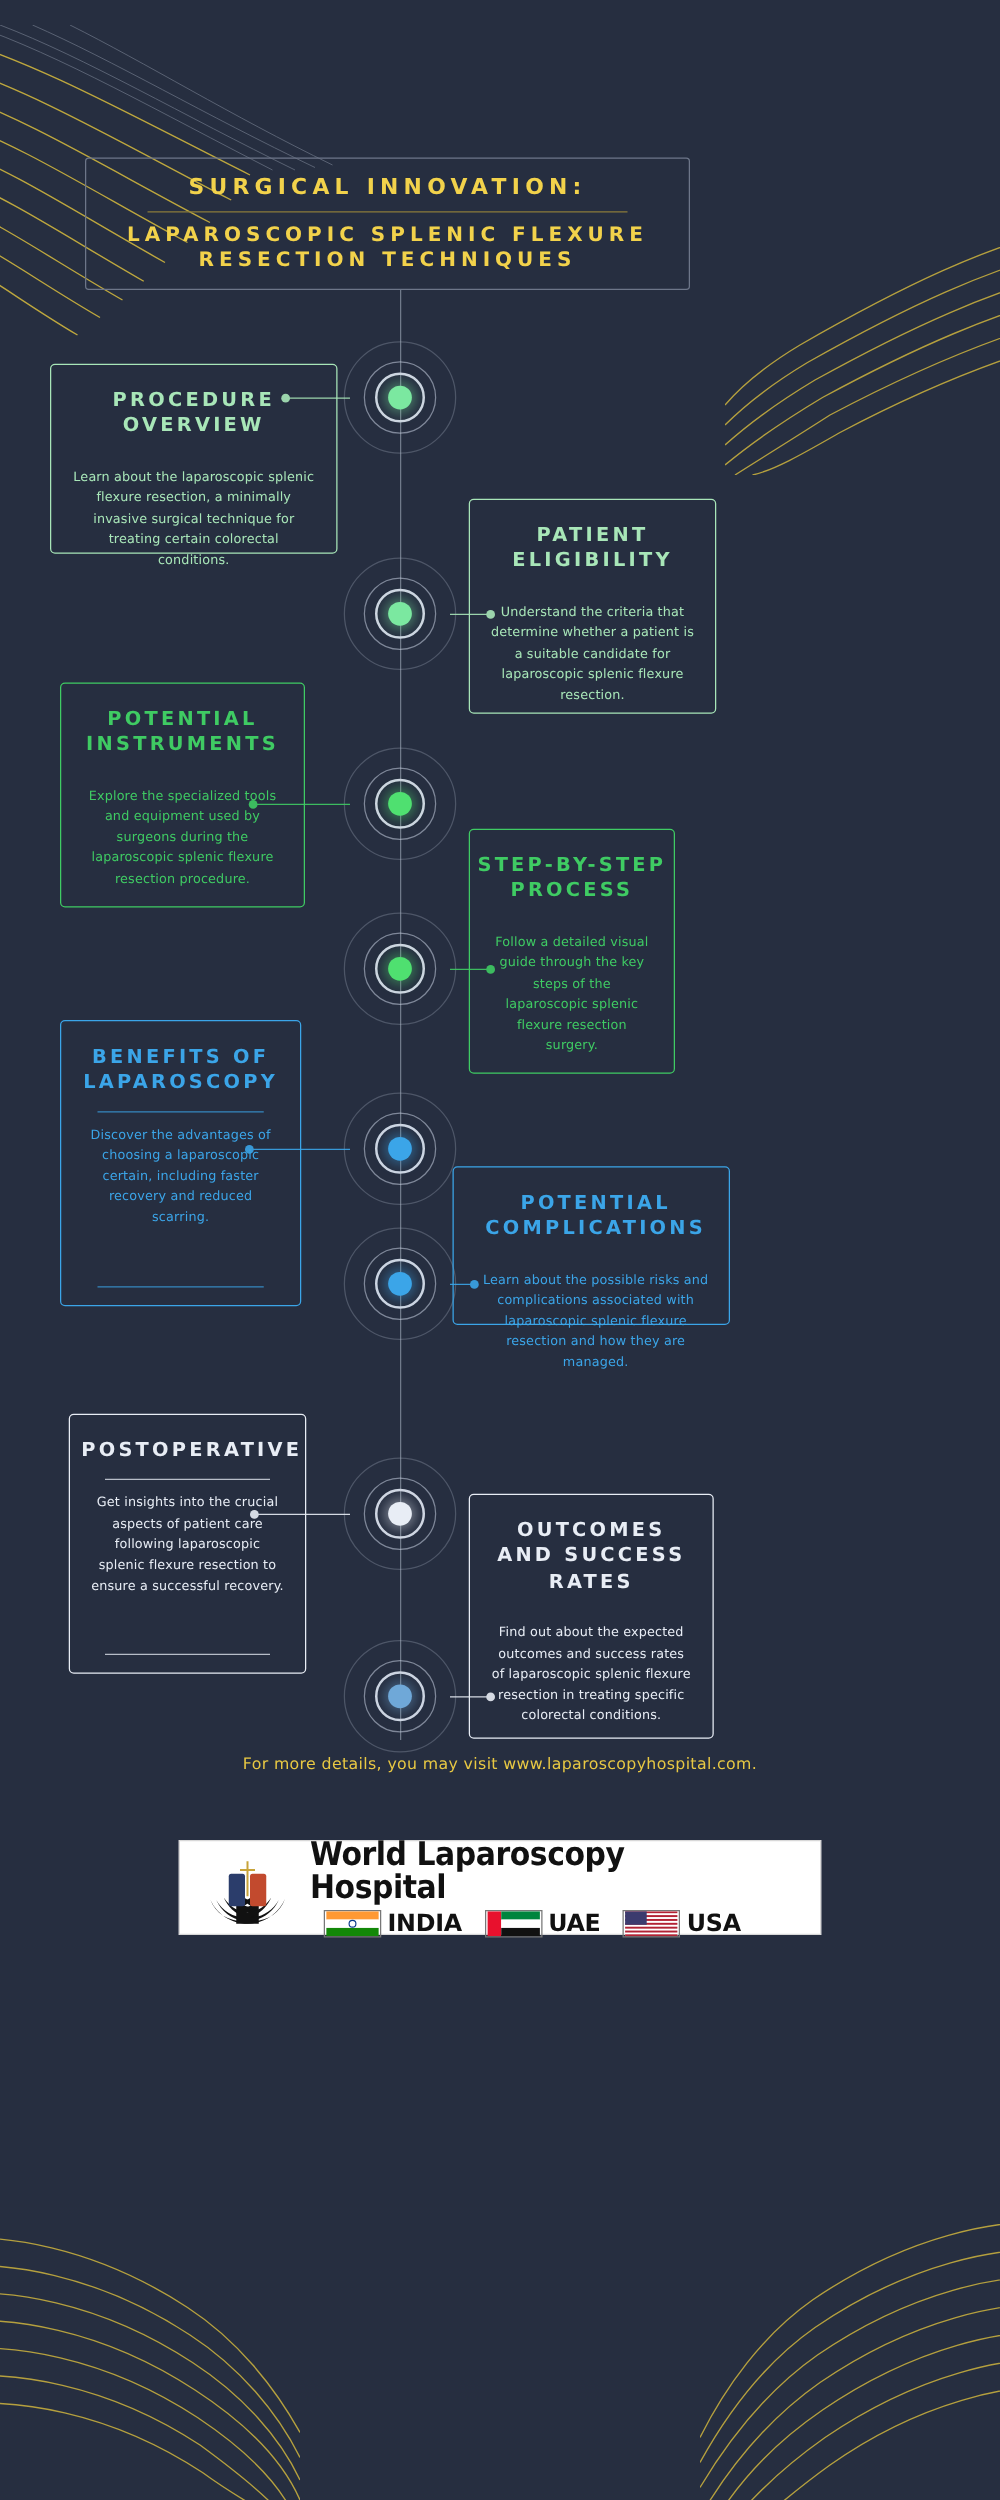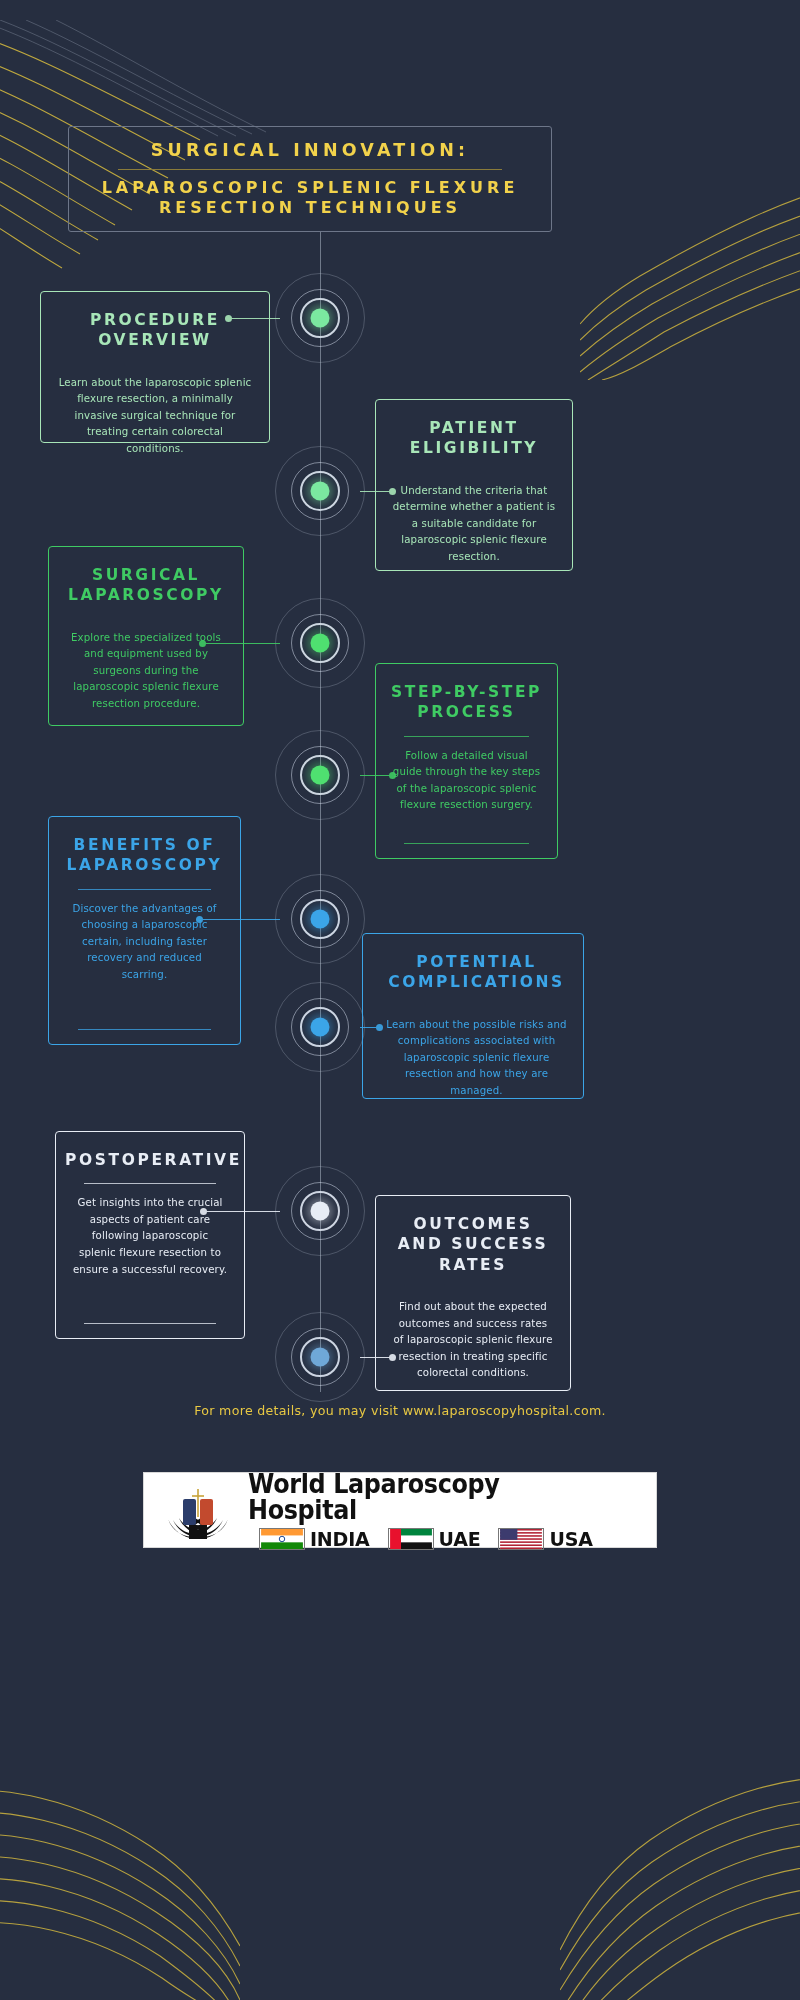--- a/index.html
+++ b/index.html
@@ -188,36 +188,36 @@
     <div class="node" style="top: 643px;">
       <div class="ring r3"></div>
       <div class="ring r2"></div>
       <div class="ring r1"></div>
       <div class="core" style="background:#4FE070;box-shadow:0 0 9px 3px #4FE07066"></div>
     </div>
     <div class="conn left" style="left: 202px; width: 78px; top: 643px; background: rgb(63, 203, 99); opacity: 0.9;">
       <div class="dot" style="background: rgb(63, 203, 99); right: auto; left: -3px;"></div>
     </div>
     <div class="card" style="left: 48px; top: 546px; width: 196px; height: 180px; border-color: rgb(63, 203, 99);">
-      <div class="card-title" style="color: rgb(63, 203, 99); width: 170px;">SURGICAL LAPAROSCOPY</div>
+      <div class="card-title" style="color: rgb(63, 203, 99); width: 170px;">POTENTIAL INSTRUMENTS</div>
       <div class="card-rule" style="background: rgb(63, 203, 99);"></div>
       <div class="card-body" style="color: rgb(63, 203, 99);">Explore the specialized tools and equipment used by surgeons during the laparoscopic splenic flexure resection procedure.</div>
       <div class="spacer"></div>
       <div class="card-rule bottom" style="background: rgb(63, 203, 99);"></div>
     </div>
     <div class="node" style="top: 775px;">
       <div class="ring r3"></div>
       <div class="ring r2"></div>
       <div class="ring r1"></div>
       <div class="core" style="background:#4FE070;box-shadow:0 0 9px 3px #4FE07066"></div>
     </div>
     <div class="conn right" style="left: 360px; width: 33px; top: 775px; background: rgb(63, 203, 99); opacity: 0.9;">
       <div class="dot" style="background: rgb(63, 203, 99); left: auto; right: -3px;"></div>
     </div>
-    <div class="card" style="left: 375px; top: 663px; width: 183px; height: 196px; border-color: rgb(63, 203, 99);">
+    <div class="card" style="left: 375px; top: 663px; width: 165px; height: 196px; border-color: rgb(63, 203, 99);">
       <div class="card-title" style="color: rgb(63, 203, 99); width: 170px;">STEP-BY-STEP PROCESS</div>
       <div class="card-rule" style="background: rgb(63, 203, 99);"></div>
       <div class="card-body" style="color: rgb(63, 203, 99);">Follow a detailed visual guide through the key steps of the laparoscopic splenic flexure resection surgery.</div>
       <div class="spacer"></div>
       <div class="card-rule bottom" style="background: rgb(63, 203, 99);"></div>
     </div>
     <div class="node" style="top: 919px;">
       <div class="ring r3"></div>
       <div class="ring r2"></div>
       <div class="ring r1"></div>
@@ -235,21 +235,21 @@
     </div>
     <div class="node" style="top: 1027px;">
       <div class="ring r3"></div>
       <div class="ring r2"></div>
       <div class="ring r1"></div>
       <div class="core" style="background:#3BA5E8;box-shadow:0 0 9px 3px #3BA5E866"></div>
     </div>
     <div class="conn right" style="left: 360px; width: 20px; top: 1027px; background: rgb(59, 165, 232); opacity: 0.9;">
       <div class="dot" style="background: rgb(59, 165, 232); left: auto; right: -3px;"></div>
     </div>
-    <div class="card" style="left: 362px; top: 933px; width: 222px; height: 166px; border-color: rgb(59, 165, 232); padding-left: 23px;">
+    <div class="card" style="left: 362px; top: 933px; width: 222px; height: 127px; border-color: rgb(59, 165, 232); padding-left: 23px;">
       <div class="card-title" style="color: rgb(59, 165, 232); width: 190px;">POTENTIAL COMPLICATIONS</div>
       <div class="card-rule" style="background: rgb(59, 165, 232);"></div>
       <div class="card-body" style="color: rgb(59, 165, 232);">Learn about the possible risks and complications associated with laparoscopic splenic flexure resection and how they are managed.</div>
       <div class="spacer"></div>
       <div class="card-rule bottom" style="background: rgb(59, 165, 232);"></div>
     </div>
     <div class="node" style="top: 1211px;">
       <div class="ring r3"></div>
       <div class="ring r2"></div>
       <div class="ring r1"></div>

